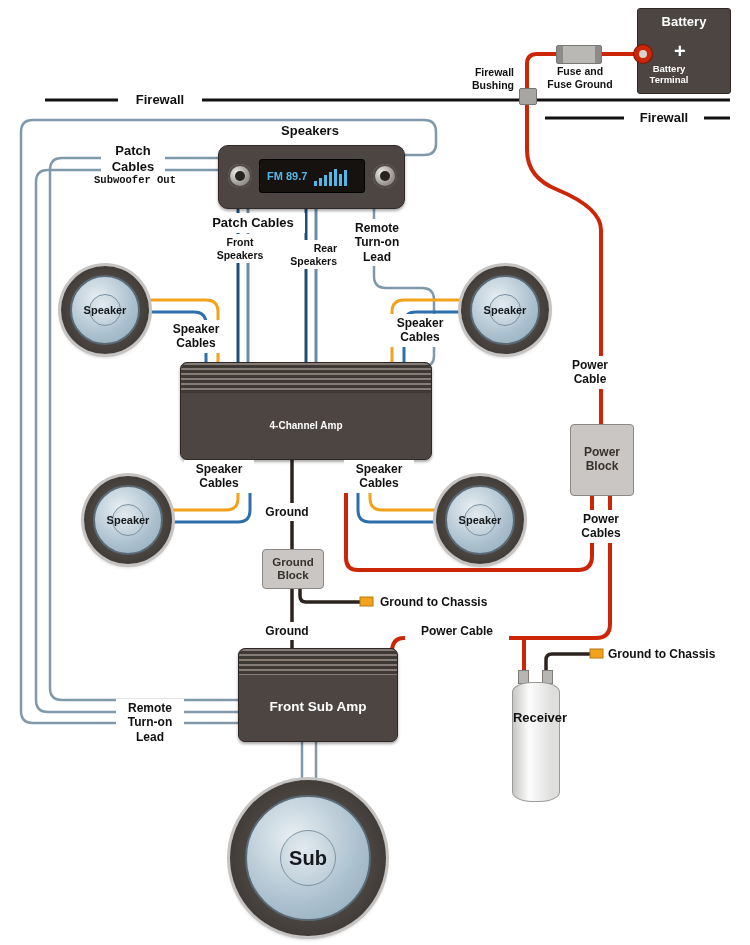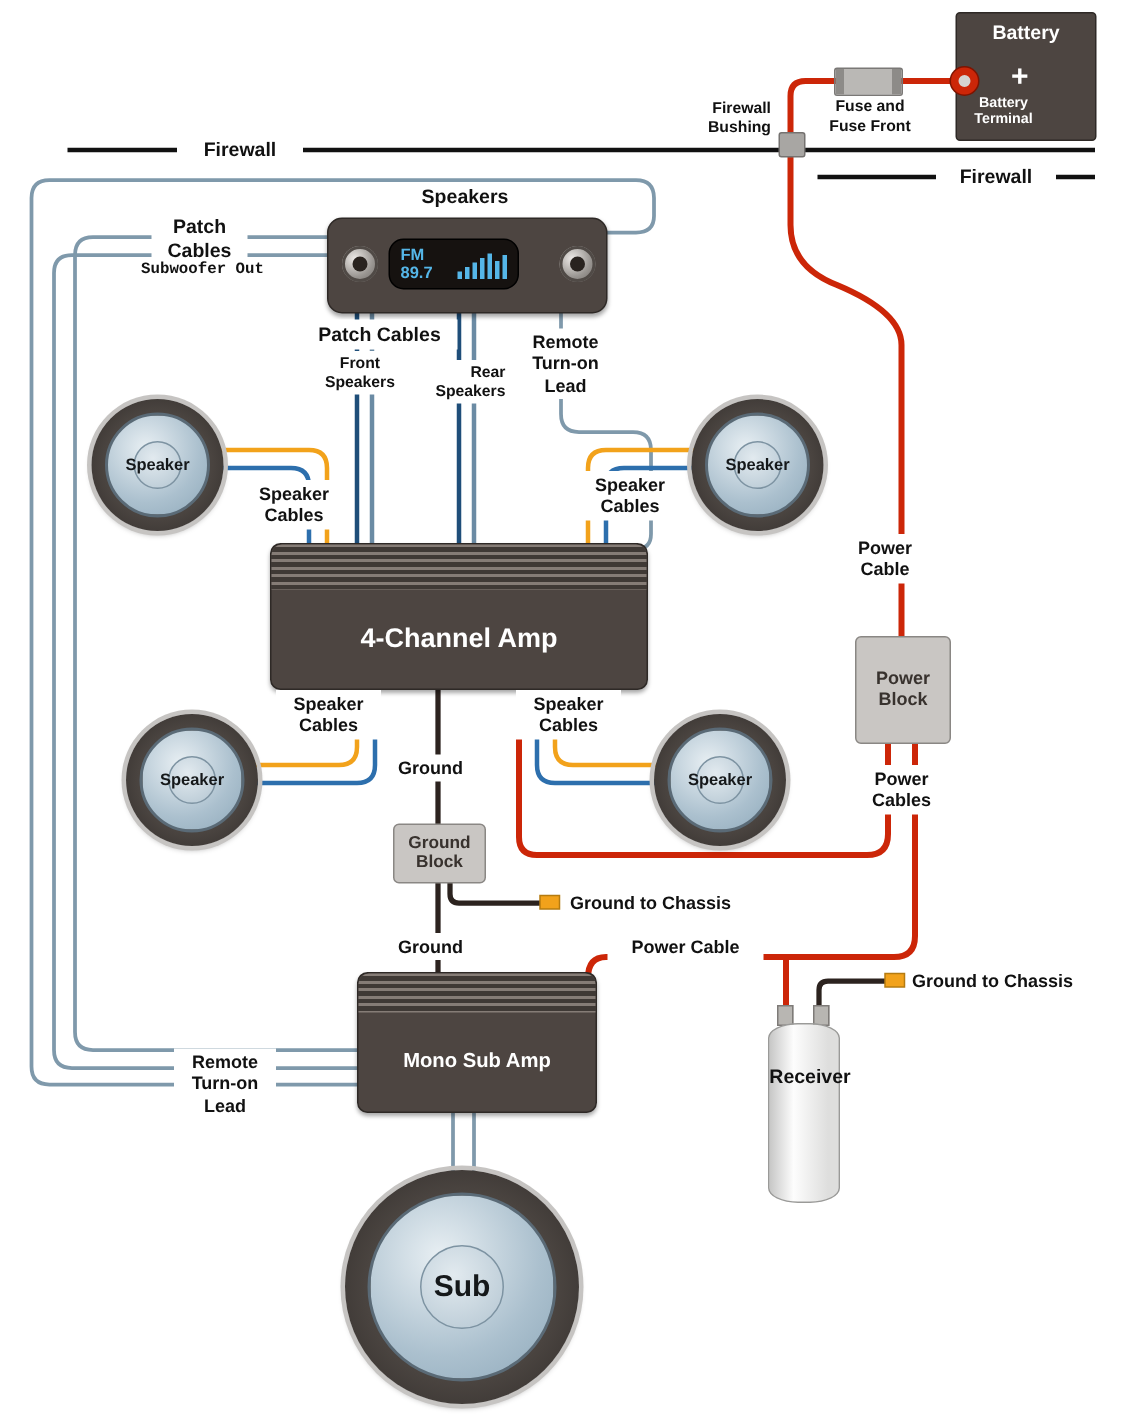--- a/index.html
+++ b/index.html
@@ -135,33 +135,33 @@
   <div class="battery" style="left:637px;top:8px;width:92px;height:84px;">
     <div class="bat-title">Battery</div>
   </div>
   <div class="ring" style="left:634px;top:45px;"></div>
   <div class="plus" style="left:674px;top:40px;">+</div>
   <div class="lbl wlbl" style="left:640px;top:63px;width:58px;font-size:9.5px;z-index:6;">Battery
 Terminal</div>
 
   <div class="fuse" style="left:556px;top:45px;"></div>
   <div class="lbl small" style="left:545px;top:65px;width:70px;">Fuse and
-Fuse Front</div>
+Fuse Ground</div>
 
   <div class="bushing" style="left:519px;top:88px;"></div>
   <div class="lbl small" style="left:448px;top:66px;width:66px;text-align:right;">Firewall
 Bushing</div>
   <div class="lbl big halo" style="left:120px;top:92px;width:80px;">Firewall</div>
   <div class="lbl big halo" style="left:626px;top:110px;width:76px;">Firewall</div>
 
   <div class="lbl big" style="left:270px;top:123px;width:80px;">Speakers</div>
   <div class="darkbox receiver" style="left:218px;top:145px;width:185px;height:62px;">
     <div class="knob" style="left:9px;top:18px;"></div>
     <div class="knob" style="left:154px;top:18px;"></div>
-    <div class="display" style="left:40px;top:13px;width:87px;height:34px;border-radius:10px;">
+    <div class="display" style="left:40px;top:13px;width:106px;height:34px;">
       <span class="freq">FM 89.7</span>
       <span class="bars">
         <i style="height:5px"></i>
           <i style="height:8px"></i>
           <i style="height:11px"></i>
         <i style="height:14px"></i>
           <i style="height:17px"></i>
           <i style="height:12px"></i>
           <i style="height:16px"></i>
       </span>
@@ -205,26 +205,26 @@
 Cables</div>
   <div class="lbl halo" style="left:387px;top:316px;width:66px;">Speaker
 Cables</div>
   <div class="lbl halo" style="left:186px;top:462px;width:66px;">Speaker
 Cables</div>
   <div class="lbl halo" style="left:346px;top:462px;width:66px;">Speaker
 Cables</div>
 
   <div class="darkbox" style="left:180px;top:362px;width:250px;height:96px;border-radius:7px;">
     <div class="fins"></div>
-    <div class="amp-label" style="height:64px;font-size:18px;">4-Channel Amp</div>
+    <div class="amp-label" style="height:64px;font-size:10px;">4-Channel Amp</div>
   </div>
 
   <div class="darkbox" style="left:238px;top:648px;width:158px;height:92px;border-radius:7px;">
     <div class="fins" style="height:26px;"></div>
-    <div class="amp-label" style="height:62px;font-size:13.5px;">Mono Sub Amp</div>
+    <div class="amp-label" style="height:62px;font-size:13.5px;">Front Sub Amp</div>
   </div>
 
   <div class="lbl halo" style="left:560px;top:358px;width:60px;">Power
 Cable</div>
   <div class="grayblock" style="left:570px;top:424px;width:62px;height:70px;font-size:12px;">Power
 Block</div>
   <div class="lbl halo" style="left:571px;top:512px;width:60px;">Power
 Cables</div>
 
   <div class="lbl halo" style="left:257px;top:505px;width:60px;">Ground</div>

